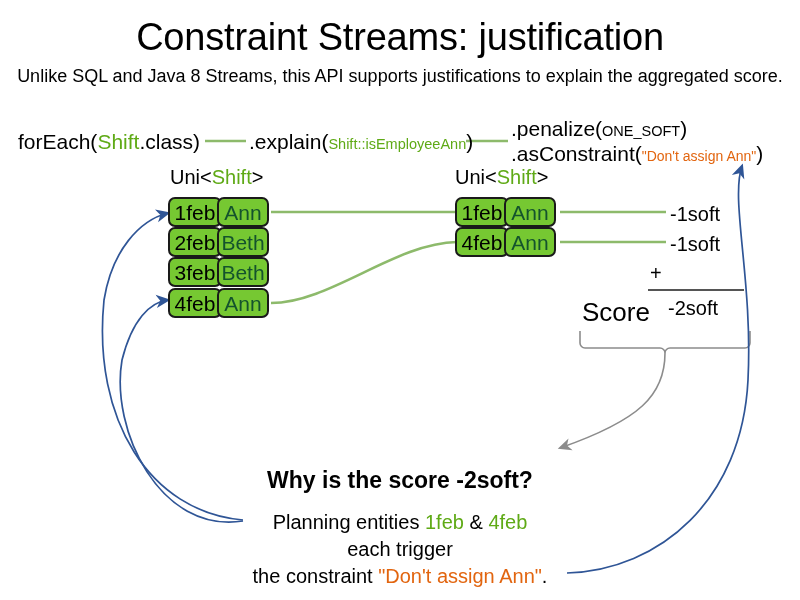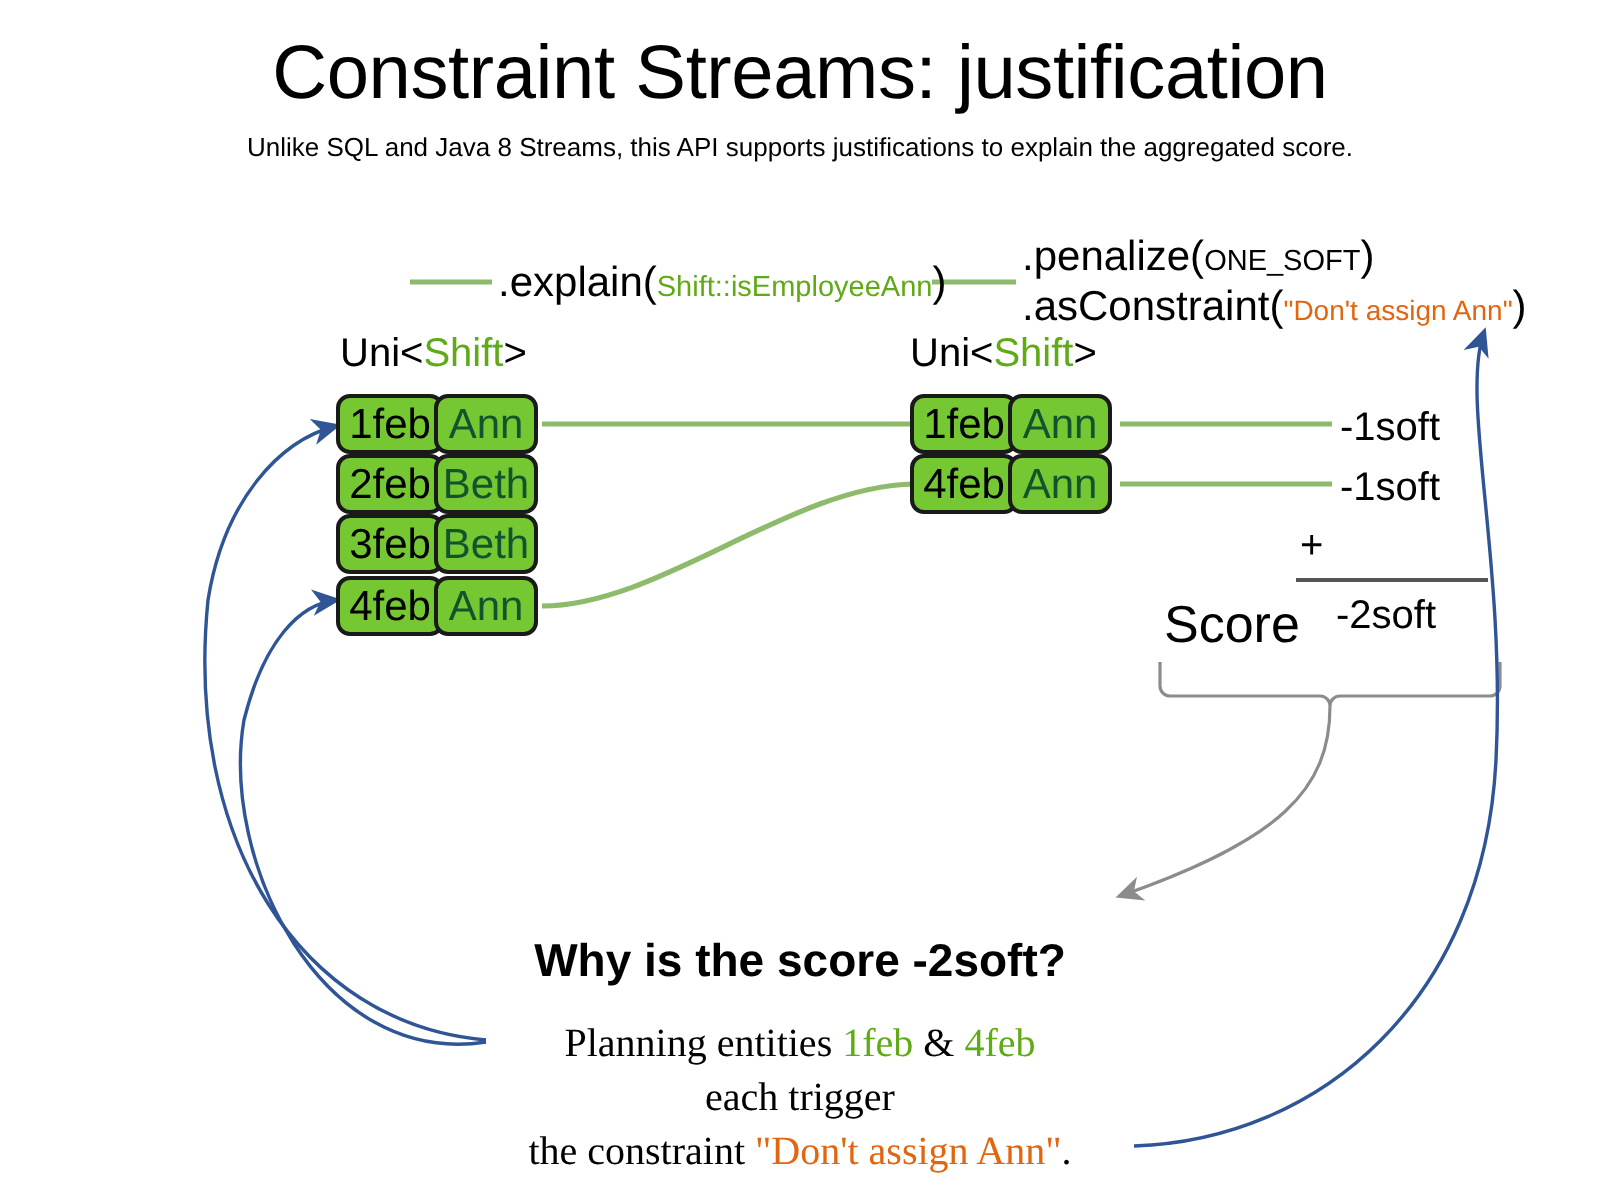--- a/index.html
+++ b/index.html
@@ -28,21 +28,21 @@
     left: 0; top: 16px; width: 800px;
     text-align: center;
     font-size: 38px;
     font-weight: 400;
     letter-spacing: -0.2px;
     white-space: nowrap;
   }
   #page-subtitle {
     left: 0; top: 66px; width: 800px;
     text-align: center;
-    font-size: 13px;
+    font-size: 18px;
     font-weight: 400;
     white-space: nowrap;
   }
 
   
   .code {
     font-size: 21px;
     white-space: nowrap;
     line-height: 1.0;
   }
@@ -131,21 +131,20 @@
     text-align: center;
     font-size: 23px;
     font-weight: bold;
     white-space: nowrap;
   }
   .why-line {
     left: 0; width: 800px;
     text-align: center;
     font-size: 20px;
     white-space: nowrap;
-    font-family: Liberation Serif, serif;
   }
   #why-line-1 { top: 511px; }
   #why-line-2 { top: 538px; }
   #why-line-3 { top: 565px; }
 
   svg#overlay {
     position: absolute;
     left: 0; top: 0;
     width: 800px; height: 600px;
     pointer-events: none;
@@ -181,20 +180,21 @@
     <path d="M580,331 v12 a5,5 0 0 0 5,5 h75 a5,5 0 0 1 5,5 a5,5 0 0 1 5,-5 h75 a5,5 0 0 0 5,-5 v-12" fill="none" stroke="#8c8c8c" stroke-width="1.6"></path>
 
     <path d="M665,353 C 665,395 640,420 560,448" fill="none" stroke="#8c8c8c" stroke-width="1.6" marker-end="url(#gray-arrow)"></path>
 
     <path d="M243,520 C 150,512 92,420 104,300 C 112,250 140,220 168,213" fill="none" stroke="#2f5596" stroke-width="1.7" marker-end="url(#blue-arrow)"></path>
     <path d="M243,521 C 160,534 110,430 122,360 C 132,320 150,302 168,300" fill="none" stroke="#2f5596" stroke-width="1.7" marker-end="url(#blue-arrow)"></path>
 
     <path d="M567,573 C 660,570 742,500 748,380 C 753,280 730,200 742,166" fill="none" stroke="#2f5596" stroke-width="1.7" marker-end="url(#blue-arrow)"></path>
   </svg>
 
+  <div class="abs code" id="code-foreach"><span>forEach(</span><span class="green-type">Shift</span><span>.class)</span></div>
 
   <div class="abs code" id="code-filter"><span>.explain(</span><span class="green-type code-small">Shift::isEmployeeAnn</span><span>)</span></div>
 
   <div class="abs code" id="code-penalize"><span>.penalize(</span><span class="code-small">ONE_SOFT</span><span>)</span></div>
 
   <div class="abs code" id="code-asconstraint"><span>.asConstraint(</span><span class="code-str">"Don't assign Ann"</span><span>)</span></div>
 
   <div class="abs uni-label" id="uni-left"><span>Uni&lt;</span><span class="green-type">Shift</span><span>&gt;</span></div>
 
   <div class="abs uni-label" id="uni-right"><span>Uni&lt;</span><span class="green-type">Shift</span><span>&gt;</span></div>

